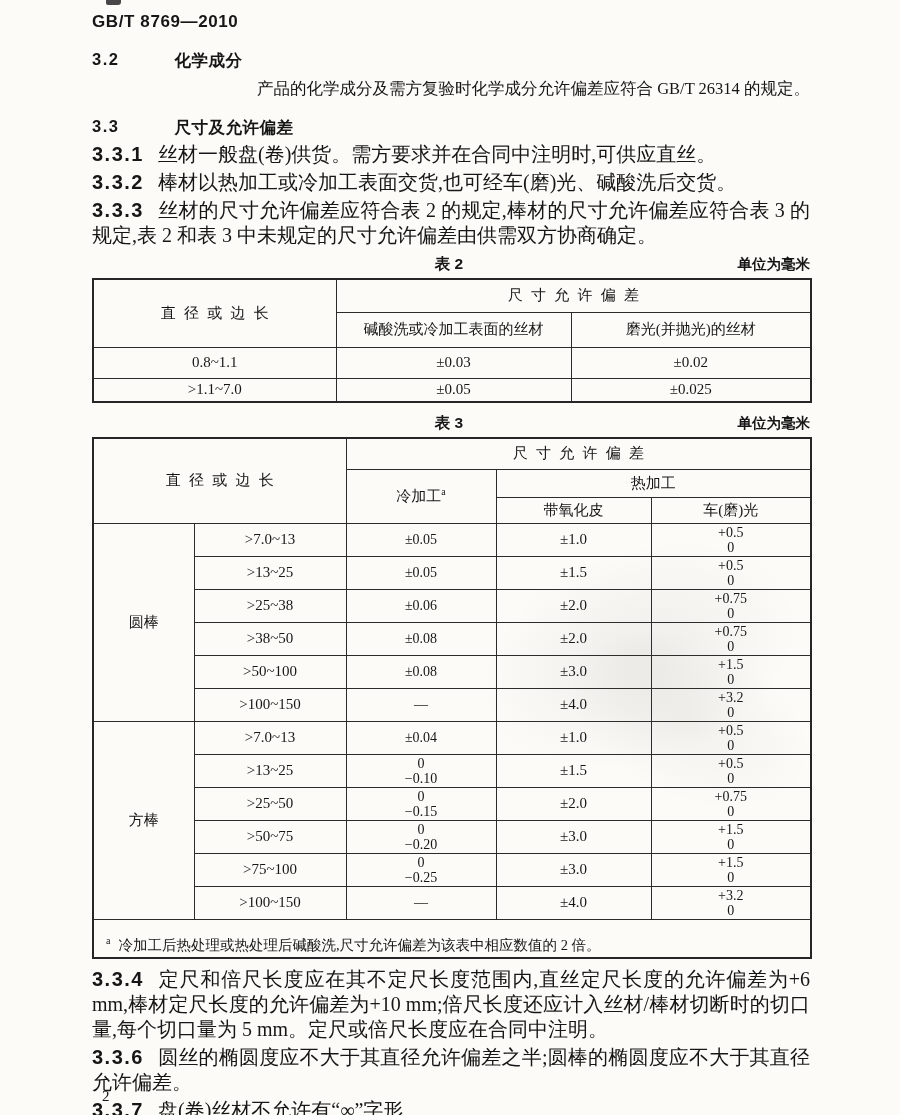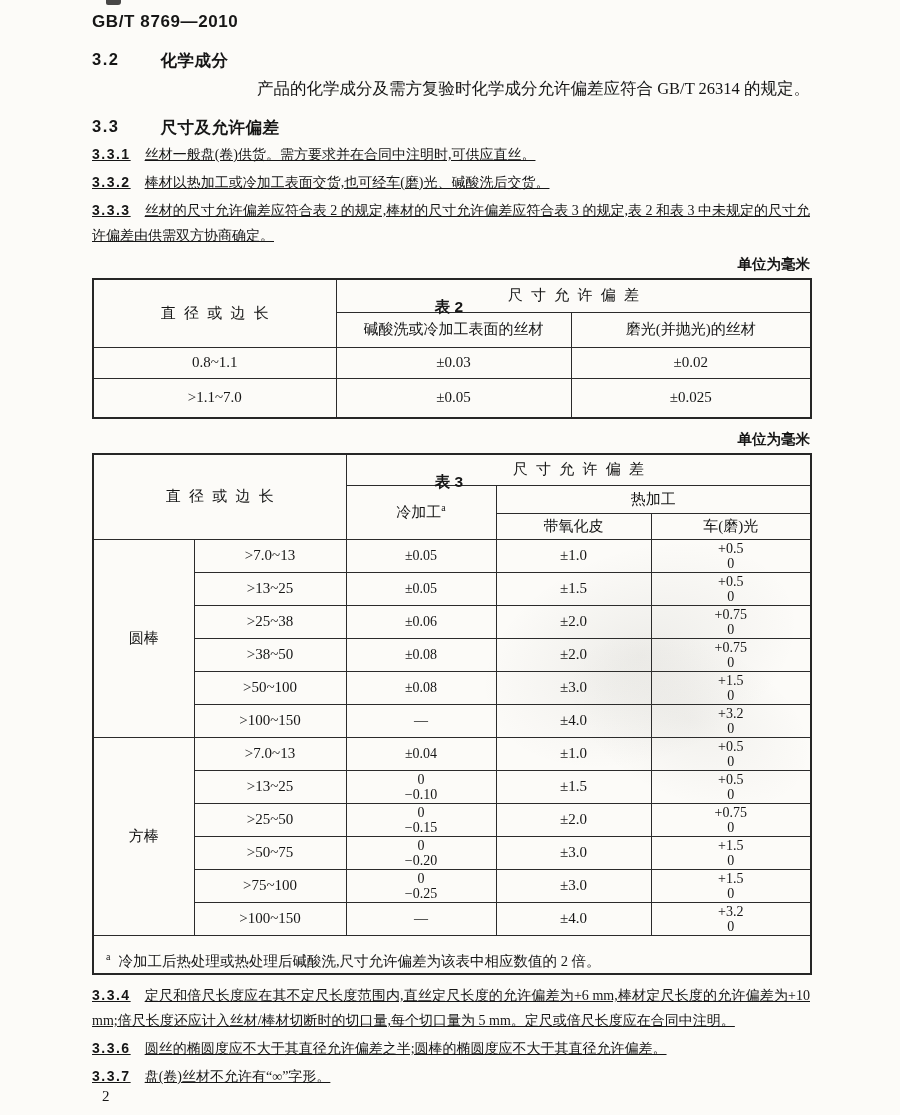--- a/index.html
+++ b/index.html
@@ -26,54 +26,54 @@
     transform:rotate(25deg); }
 
   .doc-header{
     font-family:"Liberation Sans",sans-serif; font-weight:700;
     font-size:17px; letter-spacing:.6px; height:22px;
   }
   .sec-heading{
     font-family:"Liberation Sans",sans-serif; font-weight:700;
     font-size:16.5px; margin-top:16px; display:flex;
   }
-  .sec-heading .cnum{ margin-right:16px; }
+  .sec-heading .cnum{ margin-right:30px; }
   .indent-para{
     font-size:16.5px; line-height:25px; margin-top:4px; text-indent:2em;text-align:right;
   }
   .clause{
-    font-size:14px; line-height:25px; margin-top:3px; text-align:justify;text-decoration:underline;
+    font-size:20px; line-height:25px; margin-top:3px; text-align:justify;
   }
   .cnum{
     font-family:"Liberation Sans",sans-serif; font-weight:700;
     letter-spacing:1.5px; margin-right:14px;
   }
   .sec-heading .title{ letter-spacing:.5px;margin-left:25px; }
 
   .caption-row{ position:relative; height:22px; margin-top:6px; }
   .cap{
     position:absolute; left:0; right:4px; text-align:center;
-    font-family:"Liberation Sans",sans-serif; font-weight:700; font-size:15.5px;margin-top:43px;
+    font-family:"Liberation Sans",sans-serif; font-weight:700; font-size:15.5px;
   }
   .unit{ position:absolute; right:0; top:1px; font-size:14.5px; font-weight:700; font-family:"Liberation Sans",sans-serif; }
 
   table{
     border-collapse:collapse; width:718px; table-layout:fixed;
     font-size:15px; margin-top:2px; border:2px solid #262626;
   }
   td{
     border:1px solid #2b2b2b; text-align:center; vertical-align:middle;
     padding:1px 2px; overflow:hidden;
   }
   .sp{ letter-spacing:.55em; text-indent:.55em; }
 
   .t2 tr:nth-child(1){ height:33px; }
   .t2 tr:nth-child(2){ height:35px; }
   .t2 tr:nth-child(3){ height:31px; }
-  .t2 tr:nth-child(4){ height:40px; }
+  .t2 tr:nth-child(4){ height:24px; }
 
   .t3 tr.h1{ height:31px; }
   .t3 tr.h2{ height:28px; }
   .t3 tr.h3{ height:26px; }
   .t3 tr.body{ height:28px; }
   .t3 tr.footrow{ height:28px; }
   .t3 sup{ font-size:10px; }
   .stack div{ font-size:14px; line-height:15px; }
   .stack div:empty{ display:none; }
   .foot-cell{ text-align:left; padding:15px 8px 3px 12px; font-size:14.5px; }

